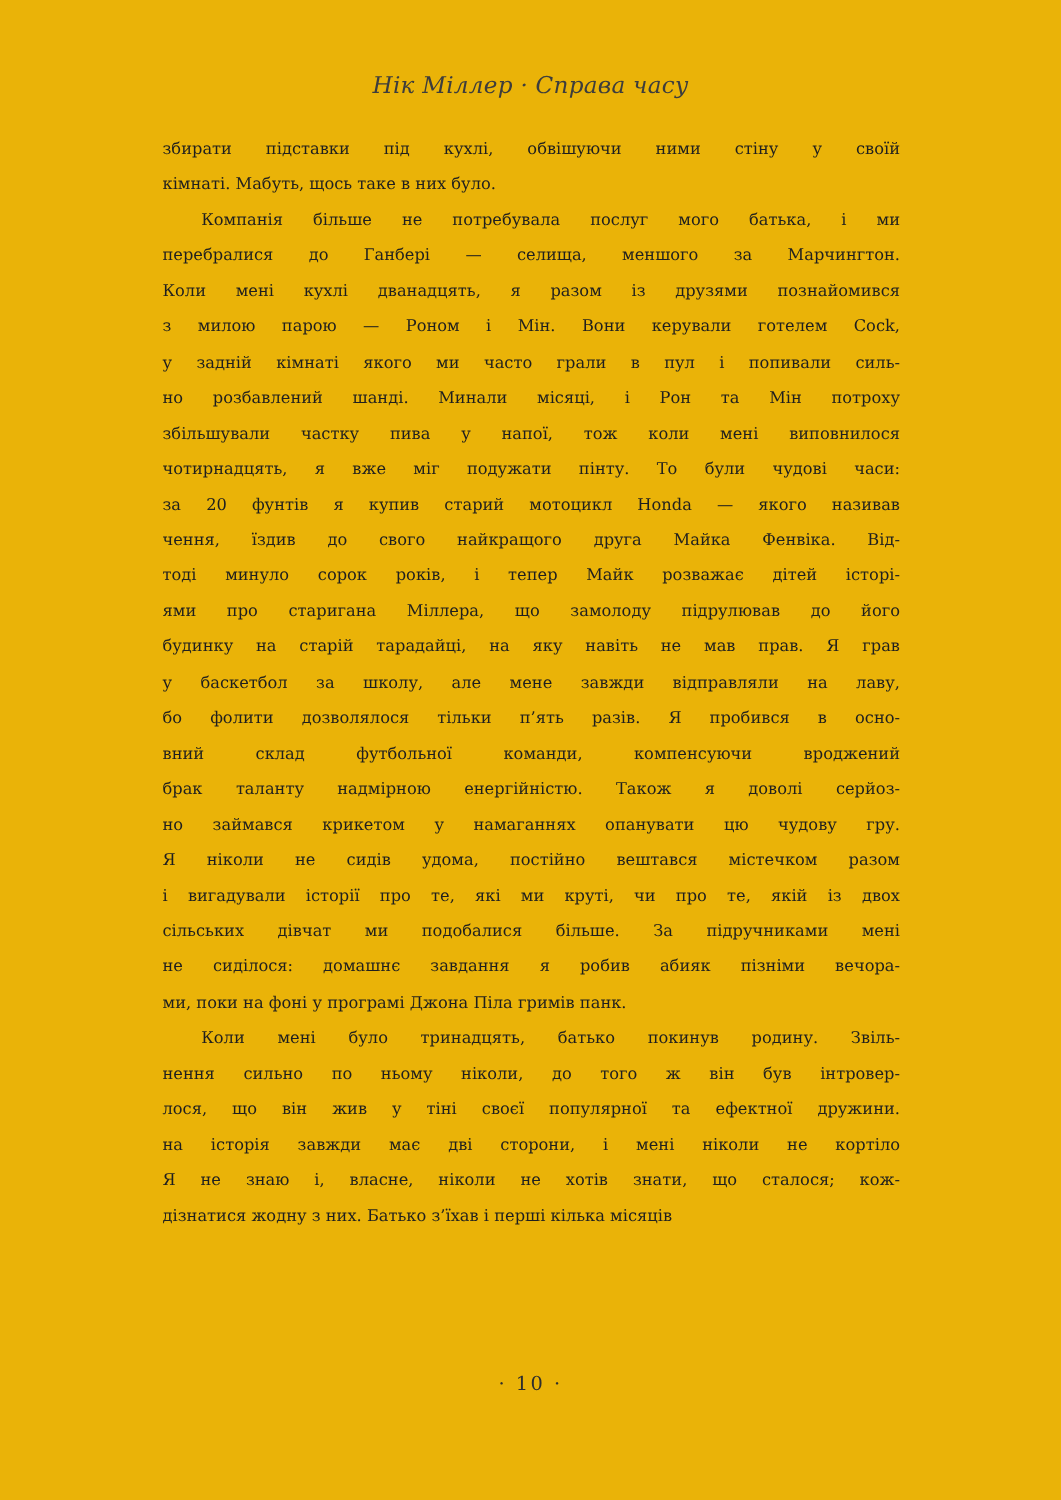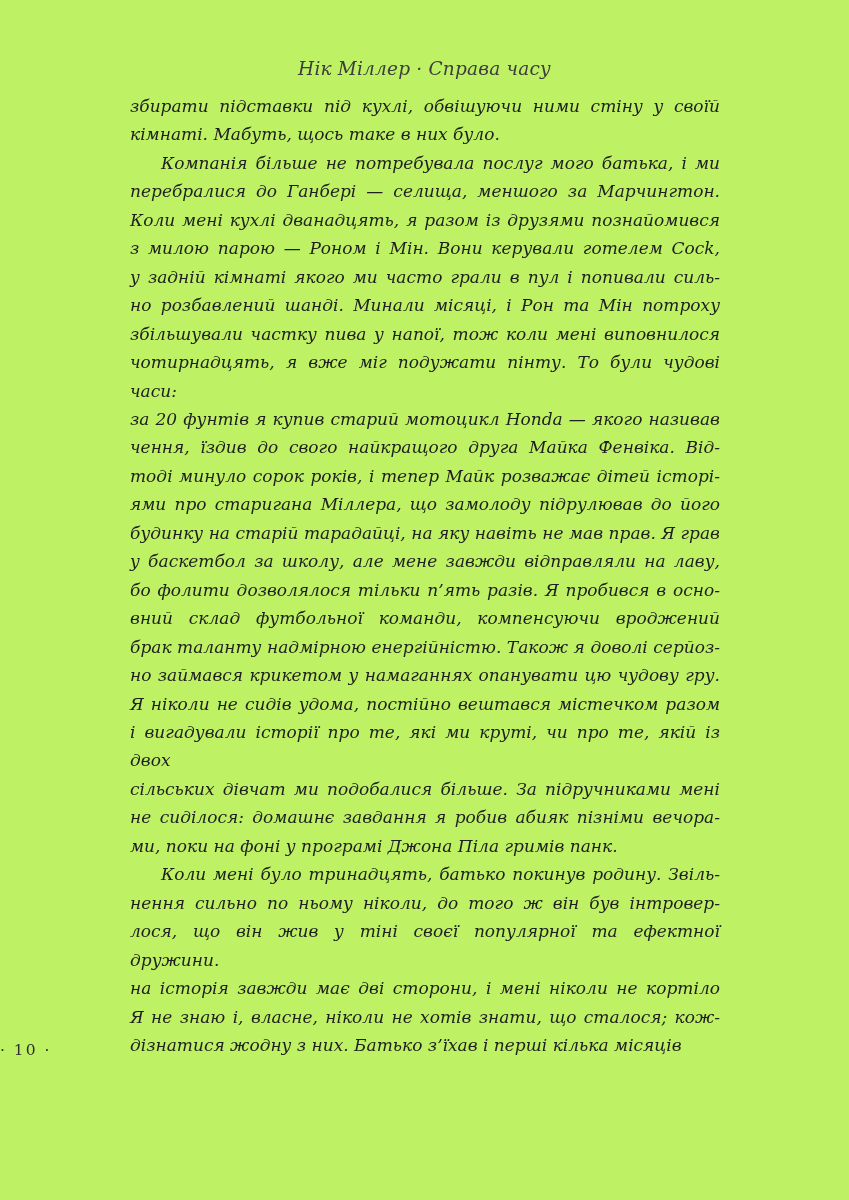--- a/index.html
+++ b/index.html
@@ -23,56 +23,55 @@
     right: 0;
     text-align: center;
     font-style: italic;
     font-size: 18.5px;
     color: #3d3d3d;
     letter-spacing: 0.2px;
   }
   .text-block {
     position: absolute;
     left: 130px;
-    top: 92px;
+    top: 106px;
     width: 590px;
-    font-size: 17px;
+    font-size: 13px;
     line-height: 28.45px;
     color: #1f1f1f;
-    font-style: italic;
   }
   .paragraph {
     margin: 0;
     padding: 0;
   }
   .line {
     text-align: justify;
     text-align-last: justify;
   }
   .line.last {
     text-align-last: left;
   }
   .line.indent {
     text-indent: 31px;
   }
   .page-number {
     position: absolute;
-    top: 1041px;
+    top: 1098px;
     left: 0;
     right: 0;
-    text-align: left;
+    text-align: center;
     font-size: 15.5px;
     color: #2e2e2e;
     letter-spacing: 2px;
   }
 </style>
 </head>
 <body>
 
-<div class="page" style="background: #bef264; color: rgb(31, 31, 31);">
+<div class="page" style="background: #eab308; color: rgb(31, 31, 31);">
   <div class="running-header">Нік Міллер · Справа часу</div>
 
   <div class="text-block">
       <div class="paragraph">
         <div class="line">збирати підставки під кухлі, обвішуючи ними стіну у своїй</div>
         <div class="line last">кімнаті. Мабуть, щось таке в них було.</div>
       </div>
       <div class="paragraph">
         <div class="line indent">Компанія більше не потребувала послуг мого батька, і ми</div>
         <div class="line">перебралися до Ганбері — селища, меншого за Марчингтон.</div>

